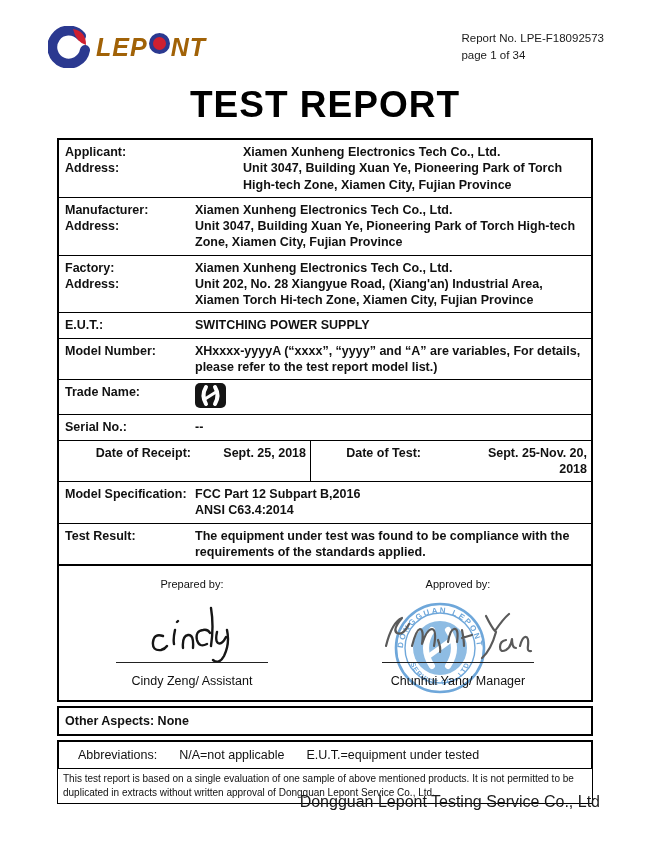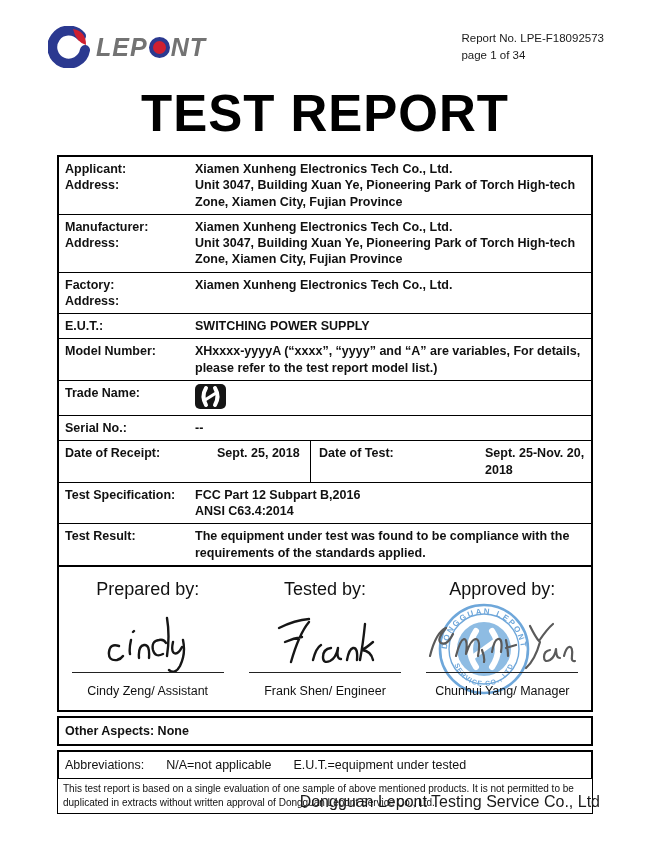--- a/index.html
+++ b/index.html
@@ -4,50 +4,50 @@
 <style>
   html,body{margin:0;padding:0;background:#e8e8e8;}
   .page{
     width:650px;height:845px;background:#ffffff;position:relative;
     font-family:"Liberation Sans","DejaVu Sans",sans-serif;color:#111;
     margin:0 auto;overflow:hidden;
   }
   
   .header{display:flex;justify-content:space-between;align-items:flex-start;padding:26px 46px 0 48px;}
   .logo{display:flex;align-items:center;gap:6px;}
-  .logo-word{font-size:25px;font-weight:bold;font-style:italic;color:#737373;letter-spacing:1px;display:flex;align-items:center;}
+  .logo-word{font-size:25px;font-weight:bold;font-style:italic;color:#a16207;letter-spacing:1px;display:flex;}
   .logo-o{display:inline-block;width:13px;height:13px;border-radius:50%;border:4px solid #2b3990;background:#cf2030;margin:0 1px;}
   .report-meta{text-align:left;font-size:11.5px;line-height:1.45;color:#1a1a1a;padding-top:4px;}
   
-  .title{text-align:center;font-size:51px;font-weight:bold;letter-spacing:1px;margin:16px 0 12px 0;color:#000;}
+  .title{text-align:center;font-size:37px;font-weight:bold;letter-spacing:1px;margin:16px 0 12px 0;color:#000;}
   
   .doc{margin:0 57px;font-size:12.5px;}
   .box{border:2px solid #000;background:#fff;}
   .row{display:flex;border-top:1.5px solid #000;font-weight:bold;line-height:1.3;}
-  .row:first-child{border-top:none;}
+  .row:first-child{border-top:none;gap:48px;}
   .cell-label{width:126px;flex-shrink:0;padding:4px 2px 4px 6px;}
   .cell-value{flex:1;padding:4px 8px 4px 2px;}
-  .half{display:flex;flex:1;}
+  .half{display:flex;flex:1;text-align:right;}
   .half-left{display:flex;width:251px;flex-shrink:0;border-right:1.5px solid #000;}
   .half-right{display:flex;flex:1;gap:38px;}
   .half .cell-label2{width:126px;flex-shrink:0;padding:4px 2px 4px 6px;}
   .half .cell-label3{width:102px;flex-shrink:0;padding:4px 2px 4px 8px;}
   .half .cell-value2{flex:1;padding:4px 4px;margin-left:20px;}
   
   .sigbox{border:2px solid #000;margin-top:-2px;background:#fff;}
   .sig-grid{display:flex;padding:8px 0 12px 0;}
   .sig-col{flex:1;text-align:center;position:relative;}
-  .sig-head{font-size:18px;font-weight:normal;padding-top:4px;}
+  .sig-head{font-size:11px;font-weight:normal;padding-top:4px;}
   .sig-draw{height:62px;margin-top:10px;position:relative;z-index:2;}
   .sig-line{width:152px;margin:0 auto;border-bottom:1.5px solid #222;position:relative;z-index:2;}
   .sig-name{font-size:12.5px;font-weight:normal;margin-top:11px;position:relative;z-index:2;}
   .stamp-wrap{position:absolute;top:26px;left:calc(50% - 66px);z-index:1;opacity:.88;}
   
   .aspectbox{border:2px solid #000;margin-top:4px;padding:6px 6px;font-weight:bold;background:#fff;}
-  .abbrbox{border:2px solid #000;margin-top:4px;padding:6px 6px;font-weight:normal;background:#fff;}
+  .abbrbox{border:2px solid #000;margin-top:4px;padding:6px 19px;font-weight:normal;background:#fff;}
   .abbr-item{margin-right:22px;}
   .disclaimbox{border:1.5px solid #000;margin-top:-2px;padding:3px 5px;font-size:10px;line-height:1.4;font-weight:normal;background:#fff;}
   
   .footer{position:absolute;right:50px;bottom:34px;font-size:16px;color:#1a1a1a;text-align:center;}
 </style>
 </head>
 <body>
 
 <div class="page">
 
@@ -97,20 +97,21 @@
         </div>
       </div>
 
       <div class="row">
         <div class="cell-label">
           <div>Factory:</div>
           <div>Address:</div>
         </div>
         <div class="cell-value">
           <div>Xiamen Xunheng Electronics Tech Co., Ltd.</div>
+          <div>Unit 202, No. 28 Xiangyue Road, (Xiang'an) Industrial Area, Xiamen Torch Hi-tech Zone, Xiamen City, Fujian Province</div>
         </div>
       </div>
 
       <div class="row">
         <div class="cell-label">E.U.T.:</div>
         <div class="cell-value">SWITCHING POWER SUPPLY</div>
       </div>
 
       <div class="row">
         <div class="cell-label">Model Number:</div>
@@ -141,21 +142,21 @@
             <div class="cell-value2">Sept. 25, 2018</div>
           </div>
           <div class="half-right">
             <div class="cell-label3">Date of Test:</div>
             <div class="cell-value2">Sept. 25-Nov. 20, 2018</div>
           </div>
         </div>
       </div>
 
       <div class="row">
-        <div class="cell-label">Test Specification:</div>
+        <div class="cell-label">Model Specification:</div>
         <div class="cell-value">
           <div>FCC Part 12 Subpart B,2016</div>
           <div>ANSI C63.4:2014</div>
         </div>
       </div>
 
       <div class="row">
         <div class="cell-label">Test Result:</div>
         <div class="cell-value">The equipment under test was found to be compliance with the requirements of the standards applied.</div>
       </div>
@@ -169,30 +170,20 @@
           <div class="sig-head">Prepared by:</div>
           <div class="sig-draw">
             <svg width="110" height="62" viewBox="0 0 110 62">
               <path d="M26,36 q-9,-3 -10,6 q-1,9 8,8 q4,-1 6,-4 M38,30 q-2,9 -1,14 M40,22 l1,-1 M46,48 q-1,-12 5,-13 q6,-1 5,13 M70,44 q-8,4 -10,-4 q-2,-9 6,-10 q5,-1 7,3 M74,8 q3,18 0,38 M80,32 q-2,9 1,11 q4,2 8,-6 M90,30 q3,14 -3,26 q-5,9 -11,4" fill="none" stroke="#161616" stroke-width="2.4" stroke-linecap="round" stroke-linejoin="round"></path>
             </svg>
           </div>
           <div class="sig-line"></div>
           <div class="sig-name">Cindy Zeng/ Assistant</div>
         </div>
 
-        <div class="sig-col">
-          <div class="sig-head">Tested by:</div>
-          <div class="sig-draw">
-            <svg width="120" height="62" viewBox="0 0 120 62">
-              <path d="M26,52 q8,-28 18,-40 M14,18 q16,-8 30,-9 M20,32 q9,-4 17,-5 M48,50 q3,-12 8,-15 M66,38 q-8,1 -8,9 q0,7 7,4 q6,-3 8,-13 q-2,11 3,11 M82,50 q2,-11 6,-12 q5,-1 4,12 M100,14 q-2,20 -5,36 M108,32 q-7,6 -11,8 q9,1 11,10" fill="none" stroke="#161616" stroke-width="2.4" stroke-linecap="round" stroke-linejoin="round"></path>
-            </svg>
-          </div>
-          <div class="sig-line"></div>
-          <div class="sig-name">Frank Shen/ Engineer</div>
-        </div>
 
         <div class="sig-col">
           <div class="sig-head">Approved by:</div>
           <div class="stamp-wrap">
             <svg width="96" height="96" viewBox="0 0 96 96">
               <defs>
                 <path id="arcTop" d="M11,50 a37,37 0 0 1 74,0" fill="none"></path>
                 <path id="arcBottom" d="M17,54 a31,31 0 0 0 62,0" fill="none"></path>
               </defs>
               <circle cx="48" cy="48" r="44" fill="none" stroke="#5b9bd5" stroke-width="2.6"></circle>

